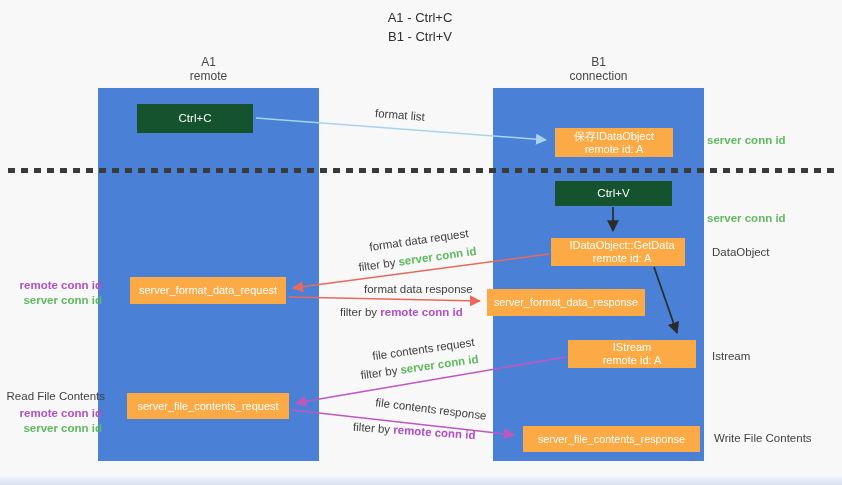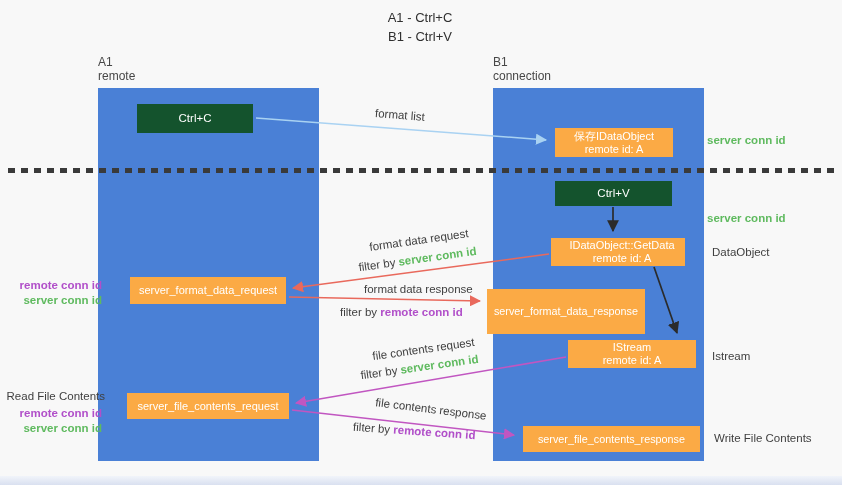--- a/index.html
+++ b/index.html
@@ -7,21 +7,21 @@
     position:relative;width:842px;height:485px;overflow:hidden;
     background:#f8f8f8;
     font-family:"Liberation Sans","DejaVu Sans",sans-serif;
     color:#3f3f3f;
   }
   .title{
     position:absolute;left:330px;top:8px;width:180px;
     text-align:center;font-size:13px;line-height:19px;color:#2f2f2f;
   }
   .lane-header{
-    position:absolute;top:55px;
+    position:absolute;top:55px;text-align:center;
     font-size:12px;line-height:14px;color:#474747;
   }
   .lane{position:absolute;background:#4a80d6;}
   .dotted{
     position:absolute;left:8px;top:168px;width:832px;height:5px;
     background:repeating-linear-gradient(90deg,#3a3a3a 0 7px,transparent 7px 13px);
   }
   .overlay{position:absolute;left:0;top:0;pointer-events:none;}
   .box{
     position:absolute;display:flex;flex-direction:column;
@@ -104,21 +104,21 @@
 
   <div class="box orange" style="left:551px;top:238px;width:126px;height:28px;padding-left:8px;">
     <div>IDataObject::GetData</div>
     <div>remote id: A</div>
   </div>
 
   <div class="box orange" style="left:130px;top:277px;width:156px;height:27px;">
     <div>server_format_data_request</div>
   </div>
 
-  <div class="box orange" style="left:487px;top:289px;width:158px;height:45px;font-size:10.8px;">
+  <div class="box orange" style="left:487px;top:289px;width:158px;height:27px;font-size:10.8px;">
     <div>server_format_data_response</div>
   </div>
 
   <div class="box orange" style="left:568px;top:340px;width:128px;height:28px;">
     <div>IStream</div>
     <div>remote id: A</div>
   </div>
 
   <div class="box orange" style="left:127px;top:393px;width:162px;height:26px;">
     <div>server_file_contents_request</div>

